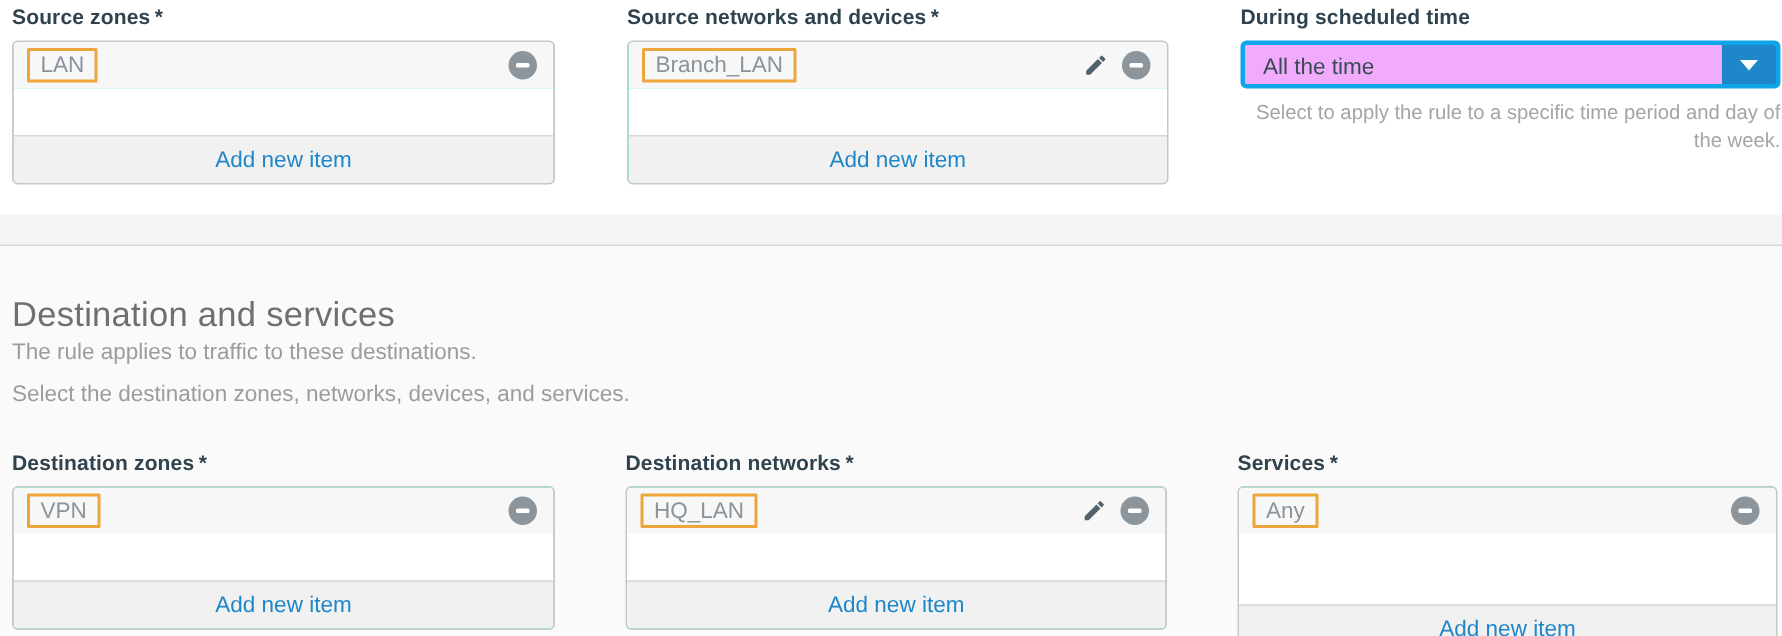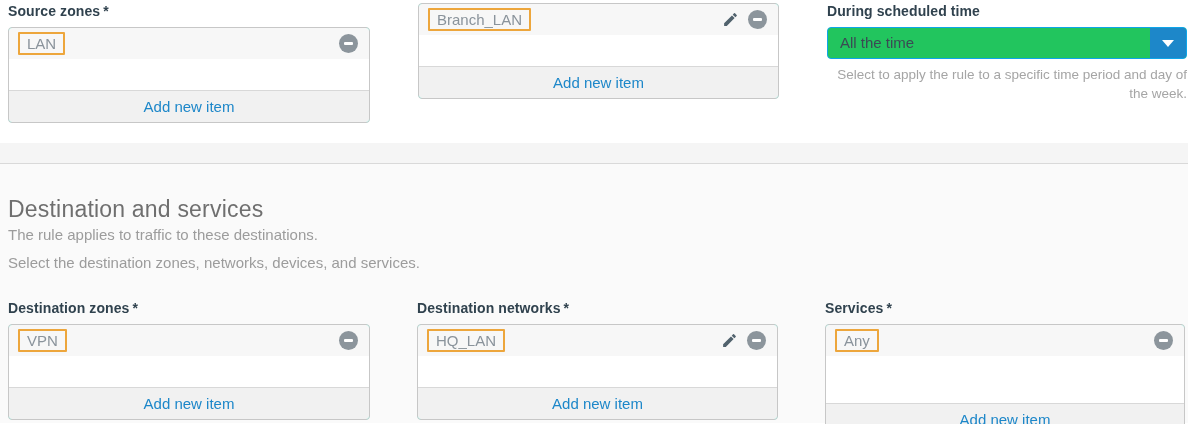--- a/index.html
+++ b/index.html
@@ -88,23 +88,23 @@
   }
   .add-link {
     color: #1d87c9;
     font-size: 15px;
     cursor: pointer;
     text-decoration: none;
   }
   
   .select-box {
     height: 32px;
-    border: 1px solid #0ea5e9;
+    border: 3px solid #0ea5e9;
     border-radius: 4px;
-    background: #22c55e;
+    background: #f0abfc;
     display: flex;
     align-items: stretch;
     overflow: hidden;
     cursor: pointer;
   }
   .select-value {
     flex: 1;
     font-size: 15px;
     color: #3b4a54;
     line-height: 30px;
@@ -180,20 +180,23 @@
         </span>
       </div>
       <div class="listbox-spacer"></div>
       <div class="listbox-footer">
         <a class="add-link">Add new item</a>
       </div>
     </div>
   </div>
 
   <div>
+    <div class="field-label">
+      <span>Source networks and devices</span><span class="req">*</span>
+    </div>
     <div class="listbox">
       <div class="item-row">
         <span class="chip">Branch_LAN</span>
         <span class="row-actions">
           <span class="pencil-icon">
               <svg viewBox="0 0 24 24">
                 <path d="M3 17.25V21h3.75L17.81 9.94l-3.75-3.75L3 17.25zM20.71 7.04a.996.996 0 0 0 0-1.41l-2.34-2.34a.996.996 0 0 0-1.41 0l-1.83 1.83 3.75 3.75 1.83-1.83z"></path>
               </svg>
             </span>
           <span class="minus-icon">

